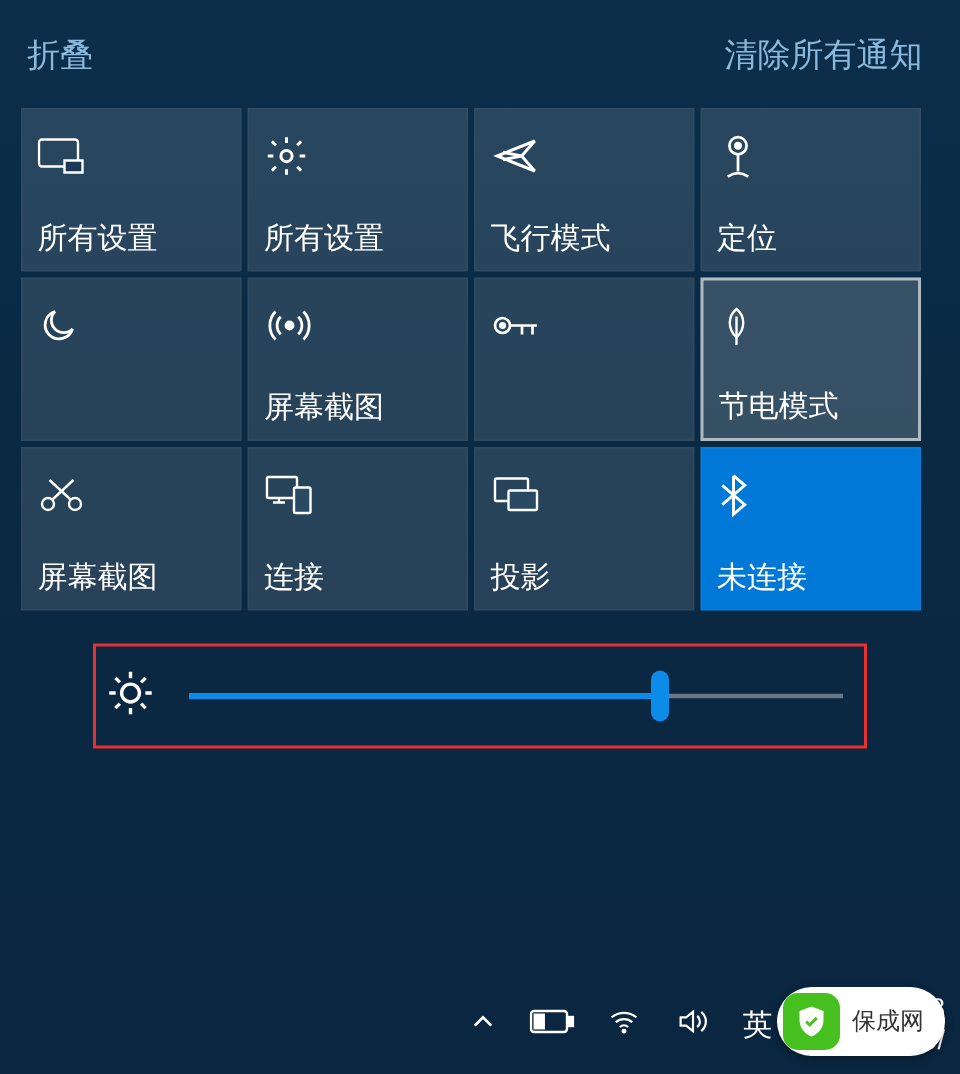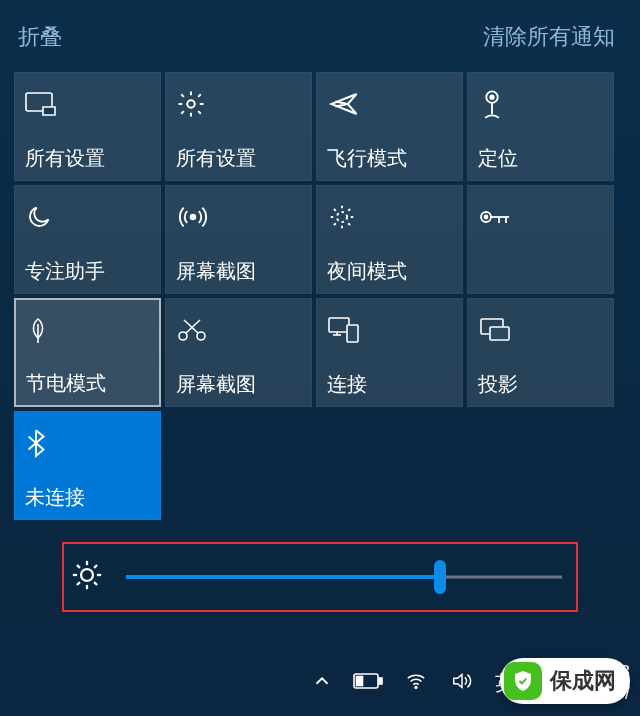--- a/index.html
+++ b/index.html
@@ -120,21 +120,21 @@
       box-shadow: 0 2px 6px rgba(0,0,0,.3);
     }
     .watermark .wm-badge {
       width: 38px; height: 38px;
       background: #46c01e;
       border-radius: 10px;
       display: flex; align-items: center; justify-content: center;
       margin-right: 8px;
     }
     .watermark .wm-text {
-      color: #333; font-size: 22px; font-weight: 700;
+      color: #333; font-size: 16px; font-weight: 400;
     }
   </style>
 </head>
 <body>
 
 <div class="header">
   <a>折叠</a>
   <a>清除所有通知</a>
 </div>
 
@@ -175,49 +175,32 @@
         </svg>
       </span>
       <span class="label">定位</span>
     </div>
     <div class="tile">
       <span class="icon">
         <svg width="28" height="28" viewBox="0 0 24 24" fill="none" stroke="#fff" stroke-width="1.6">
           <path d="M20 14 A8 8 0 1 1 10 4 A6 6 0 0 0 20 14 Z"></path>
         </svg>
       </span>
-      <span class="label">专注助手</span>
     </div>
     <div class="tile">
       <span class="icon">
         <svg width="34" height="28" viewBox="0 0 24 24" fill="none" stroke="#fff" stroke-width="1.6">
           <circle cx="12" cy="12" r="2" fill="#fff"></circle>
           <path d="M7 7 a7 7 0 0 0 0 10"></path>
           <path d="M17 7 a7 7 0 0 1 0 10"></path>
           <path d="M4 4 a11.5 11.5 0 0 0 0 16"></path>
           <path d="M20 4 a11.5 11.5 0 0 1 0 16"></path>
         </svg>
       </span>
       <span class="label">屏幕截图</span>
-    </div>
-    <div class="tile">
-      <span class="icon">
-        <svg width="30" height="30" viewBox="0 0 24 24" fill="none" stroke="#fff" stroke-width="1.6">
-          <circle cx="12" cy="12" r="4" stroke-dasharray="2 2.5"></circle>
-          <line x1="12" y1="3" x2="12" y2="5"></line>
-          <line x1="12" y1="19" x2="12" y2="21"></line>
-          <line x1="3" y1="12" x2="5" y2="12"></line>
-          <line x1="19" y1="12" x2="21" y2="12"></line>
-          <line x1="5.5" y1="5.5" x2="7" y2="7"></line>
-          <line x1="17" y1="17" x2="18.5" y2="18.5"></line>
-          <line x1="5.5" y1="18.5" x2="7" y2="17"></line>
-          <line x1="17" y1="7" x2="18.5" y2="5.5"></line>
-        </svg>
-      </span>
-      <span class="label">夜间模式</span>
     </div>
     <div class="tile">
       <span class="icon">
         <svg width="36" height="24" viewBox="0 0 36 24" fill="none" stroke="#fff" stroke-width="1.8">
           <circle cx="8" cy="12" r="5"></circle>
           <circle cx="8" cy="12" r="1.5" fill="#fff"></circle>
           <path d="M13 12 h18"></path>
           <path d="M21 12 v6 M28 12 v6"></path>
         </svg>
       </span>

